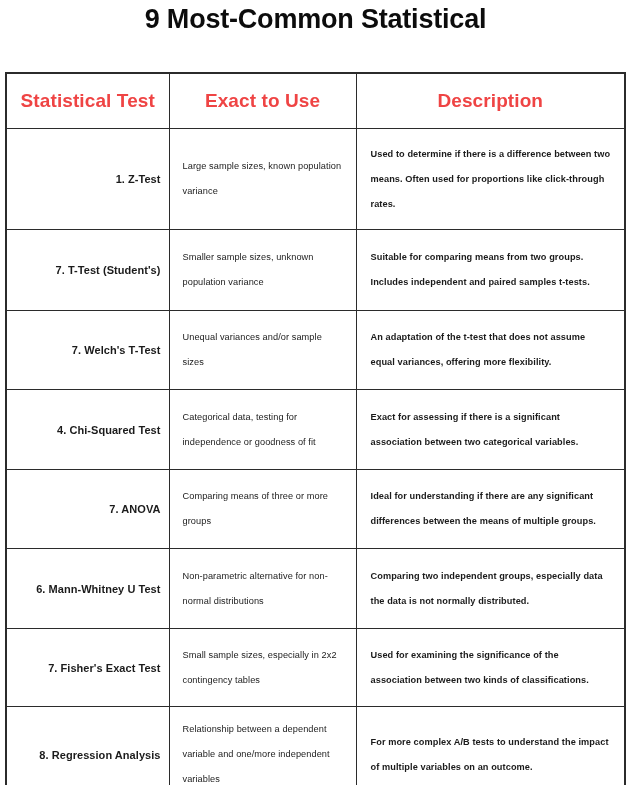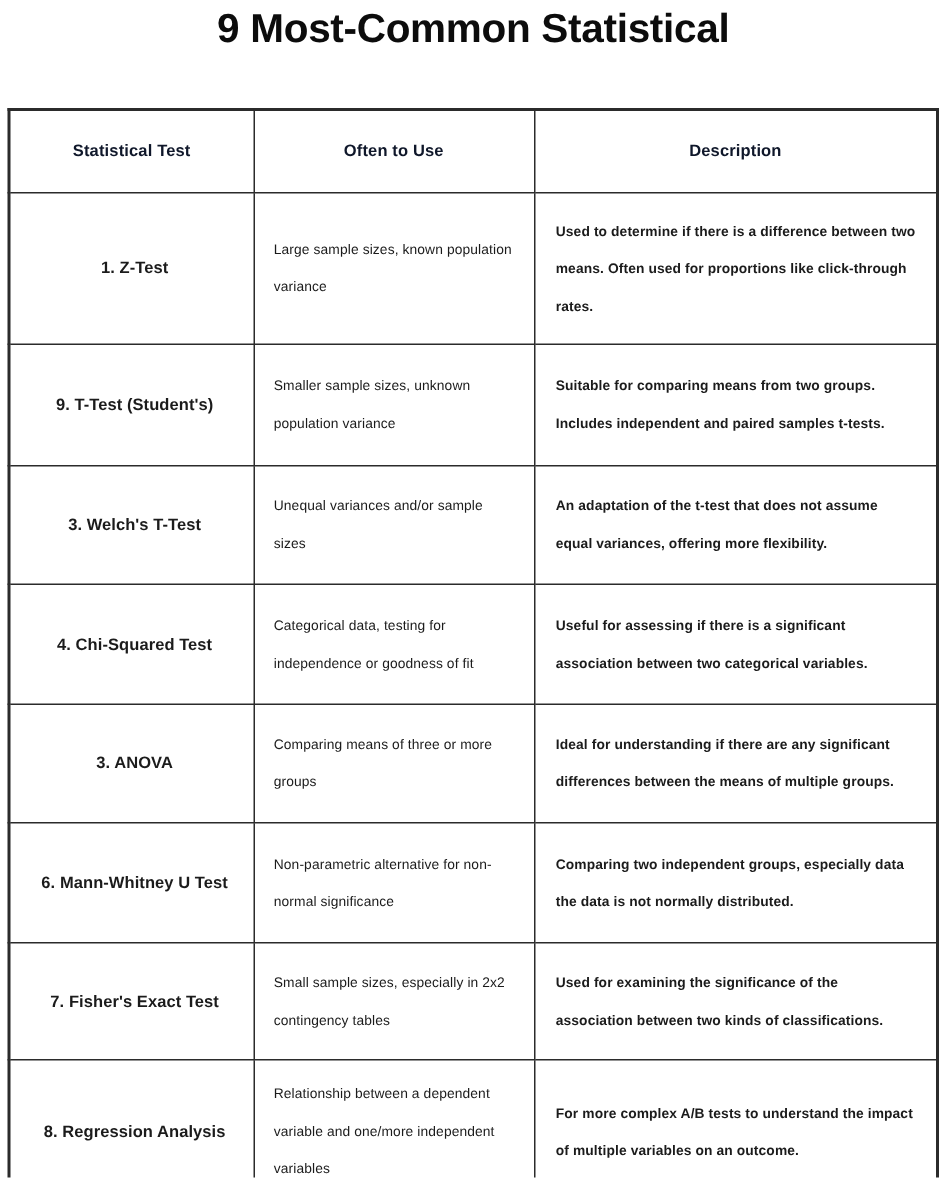--- a/index.html
+++ b/index.html
@@ -65,38 +65,38 @@
   }
 
   col.c1 { width: 163px; }
   col.c2 { width: 187px; }
   col.c3 { width: 269px; }
 
   thead th {
     height: 54px;
     text-align: center;
     vertical-align: middle;
-    font-size: 11px;
+    font-size: 19px;
     font-weight: bold;
-    color: #0f172a;
+    color: #ef4444;
     letter-spacing: 0.1px;
     padding: 0 6px;
   }
 
   tbody td {
     vertical-align: middle;
     color: #1b1b1b;
   }
 
   td.col-test {
     font-size: 11px;
     font-weight: bold;
     line-height: 28px;
     padding: 6px 8px 6px 12px;
-    text-align: center;
+    text-align: right;
     letter-spacing: 0.05px;
   }
 
   td.col-when,
   td.col-desc {
     font-size: 9.2px;
     font-weight: normal;
     line-height: 25px;
     letter-spacing: 0.08px;
     padding: 6px 10px 6px 13px;
@@ -130,53 +130,53 @@
   <div class="table-wrap">
     <table class="stat-table">
       <colgroup>
         <col class="c1">
         <col class="c2">
         <col class="c3">
       </colgroup>
       <thead>
         <tr>
           <th>Statistical Test</th>
-          <th>Often to Use</th>
+          <th>Exact to Use</th>
           <th>Description</th>
         </tr>
       </thead>
       <tbody>
         <tr class="r1">
           <td class="col-test">1. Z-Test</td>
           <td class="col-when">Large sample sizes, known population variance</td>
           <td class="col-desc">Used to determine if there is a difference between two means. Often used for proportions like click-through rates.</td>
         </tr>
         <tr class="r2">
-          <td class="col-test">9. T-Test (Student's)</td>
+          <td class="col-test">7. T-Test (Student's)</td>
           <td class="col-when">Smaller sample sizes, unknown population variance</td>
           <td class="col-desc">Suitable for comparing means from two groups. Includes independent and paired samples t-tests.</td>
         </tr>
         <tr class="r3">
-          <td class="col-test">3. Welch's T-Test</td>
+          <td class="col-test">7. Welch's T-Test</td>
           <td class="col-when">Unequal variances and/or sample sizes</td>
           <td class="col-desc">An adaptation of the t-test that does not assume equal variances, offering more flexibility.</td>
         </tr>
         <tr class="r4">
           <td class="col-test">4. Chi-Squared Test</td>
           <td class="col-when">Categorical data, testing for independence or goodness of fit</td>
-          <td class="col-desc">Useful for assessing if there is a significant association between two categorical variables.</td>
+          <td class="col-desc">Exact for assessing if there is a significant association between two categorical variables.</td>
         </tr>
         <tr class="r5">
-          <td class="col-test">3. ANOVA</td>
+          <td class="col-test">7. ANOVA</td>
           <td class="col-when">Comparing means of three or more groups</td>
           <td class="col-desc">Ideal for understanding if there are any significant differences between the means of multiple groups.</td>
         </tr>
         <tr class="r6">
           <td class="col-test">6. Mann-Whitney U Test</td>
-          <td class="col-when">Non-parametric alternative for non-normal significance</td>
+          <td class="col-when">Non-parametric alternative for non-normal distributions</td>
           <td class="col-desc">Comparing two independent groups, especially data the data is not normally distributed.</td>
         </tr>
         <tr class="r7">
           <td class="col-test">7. Fisher's Exact Test</td>
           <td class="col-when">Small sample sizes, especially in 2x2 contingency tables</td>
           <td class="col-desc">Used for examining the significance of the association between two kinds of classifications.</td>
         </tr>
         <tr class="r8">
           <td class="col-test">8. Regression Analysis</td>
           <td class="col-when">Relationship between a dependent variable and one/more independent variables</td>

